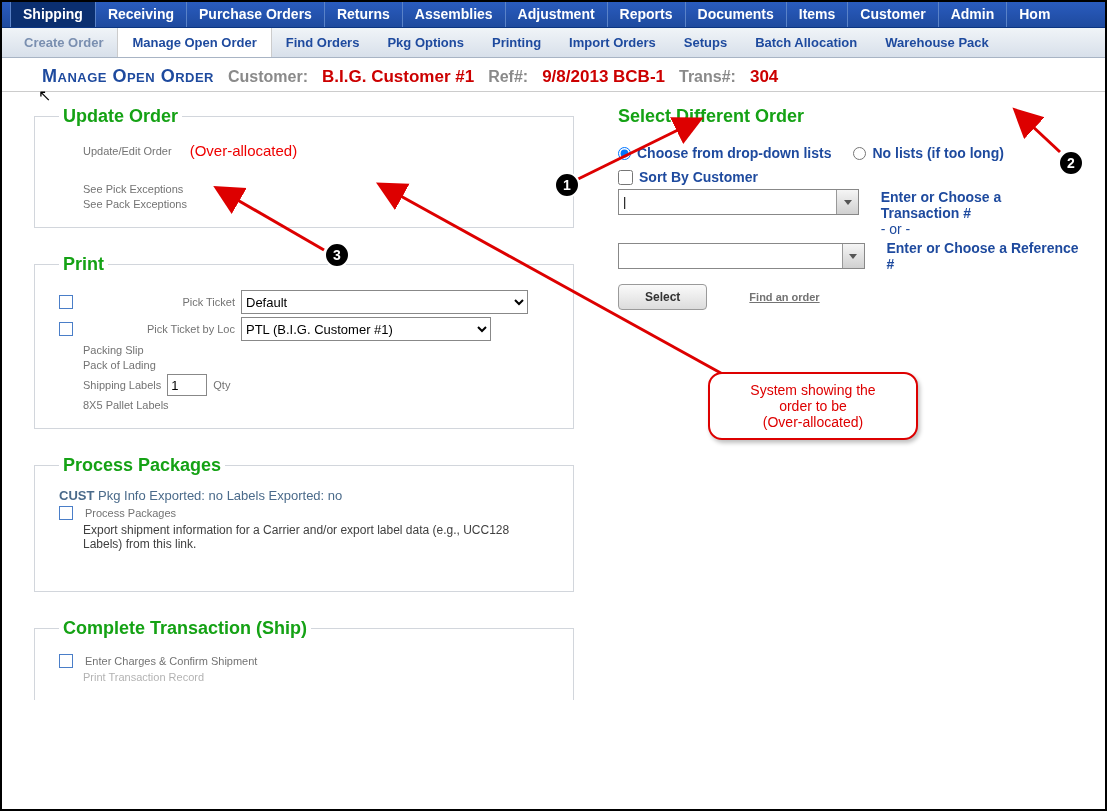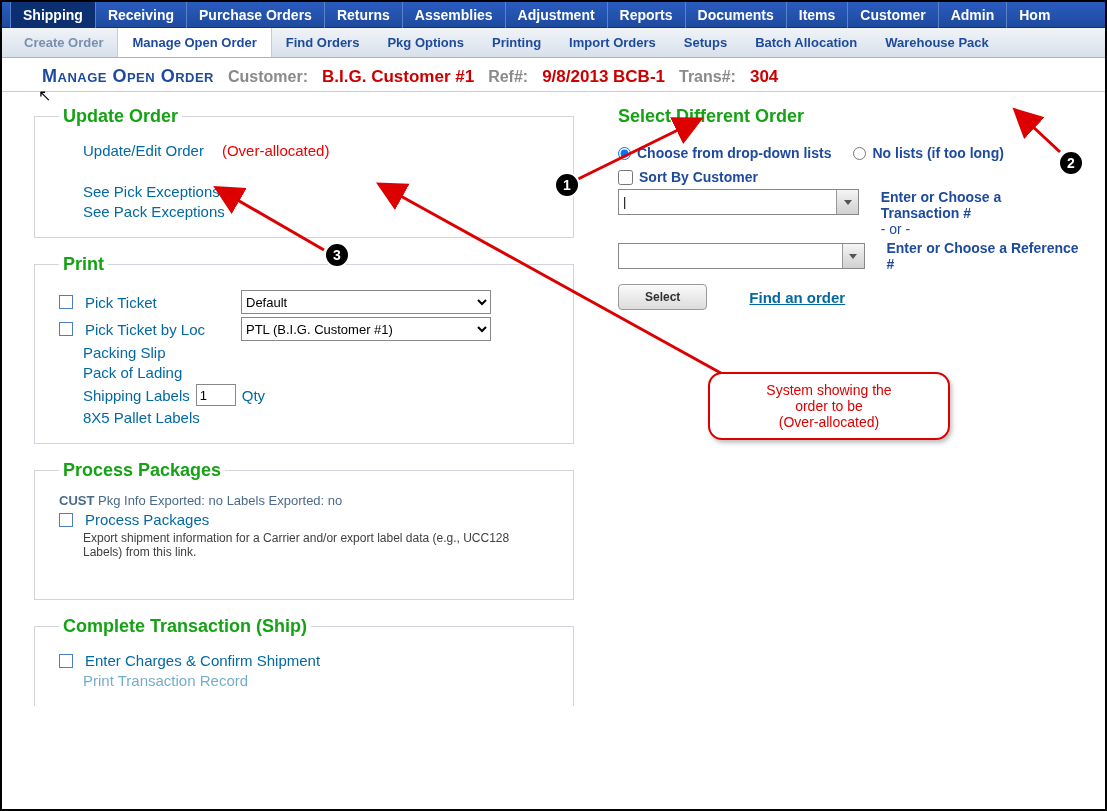--- a/index.html
+++ b/index.html
@@ -11,21 +11,21 @@
     height: 811px;
     border: 2px solid #000;
     position: relative;
     overflow: hidden;
   }
   .topnav {
     display: flex;
     background: linear-gradient(#2a5cbf,#1e4a9e);
     border-bottom: 1px solid #0b3582;
     height: 26px;
-    align-items: center;
+    align-items: flex-end;
     padding-left: 8px;
   }
   .topnav .tab {
     color: #fff;
     font-weight: bold;
     padding: 5px 12px;
     font-size: 14px;
     cursor: pointer;
     border-left: 1px solid #5a82c8;
     white-space: nowrap;
@@ -73,30 +73,30 @@
   .headerline .val { color: #c00; font-weight: bold; font-size: 17px; }
   .content {
     display: flex;
     gap: 40px;
     padding: 14px 10px 0 32px;
   }
   .leftcol { width: 540px; }
   .rightcol { width: 480px; }
   fieldset {
     border: 1px solid #d2d6dc;
-    margin-bottom: 16px;
+    margin-bottom: 26px;
     padding: 12px 14px 14px 24px;
   }
   legend {
     color: #15a215;
     font-weight: bold;
     font-size: 18px;
     padding: 0 4px;
   }
-  .link { color: #0369a1; cursor: pointer; font-size: 15px; }
+  .link { color: #737373; cursor: pointer; font-size: 11px; text-align: right; }
   .row { display: flex; align-items: center; margin: 3px 0; gap: 6px; }
   .row .gap { width: 18px; }
   .warnred { color: #e00; font-size: 15px; }
   select {
     height: 24px;
     font-size: 13px;
     border: 1px solid #888;
     background: #fff;
   }
   input[type=text] {
@@ -219,21 +219,21 @@
           <span class="gap"></span>
         <span class="link">See Pack Exceptions</span>
       </div>
     </fieldset>
 
     <fieldset>
       <legend>Print</legend>
       <div class="row">
         <span class="chkbox"></span>
         <span class="link" style="width:150px">Pick Ticket</span>
-        <select style="width:250px">
+        <select style="width:287px">
           <option>Default</option>
         </select>
       </div>
       <div class="row">
         <span class="chkbox"></span>
         <span class="link" style="width:150px">Pick Ticket by Loc</span>
         <select style="width:250px">
           <option>PTL (B.I.G. Customer #1)</option>
         </select>
       </div>
@@ -339,17 +339,17 @@
 
   <line x1="322" y1="248" x2="232" y2="196" stroke="#d00" stroke-width="3" marker-end="url(#ah)"></line>
 
   <line x1="735" y1="380" x2="395" y2="192" stroke="#d00" stroke-width="3" marker-end="url(#ah)"></line>
 </svg>
 
 <div class="anno badge" style="left:552px; top:170px">1</div>
 <div class="anno badge" style="left:1056px; top:148px">2</div>
 <div class="anno badge" style="left:322px; top:240px">3</div>
 
-<div class="callout" style="left:706px; top:370px; width:242px">
+<div class="callout" style="left:706px; top:370px; width:210px">
   <div>System showing the</div>
   <div>order to be</div>
   <div>(Over-allocated)</div>
 </div>
 
 </body></html>

